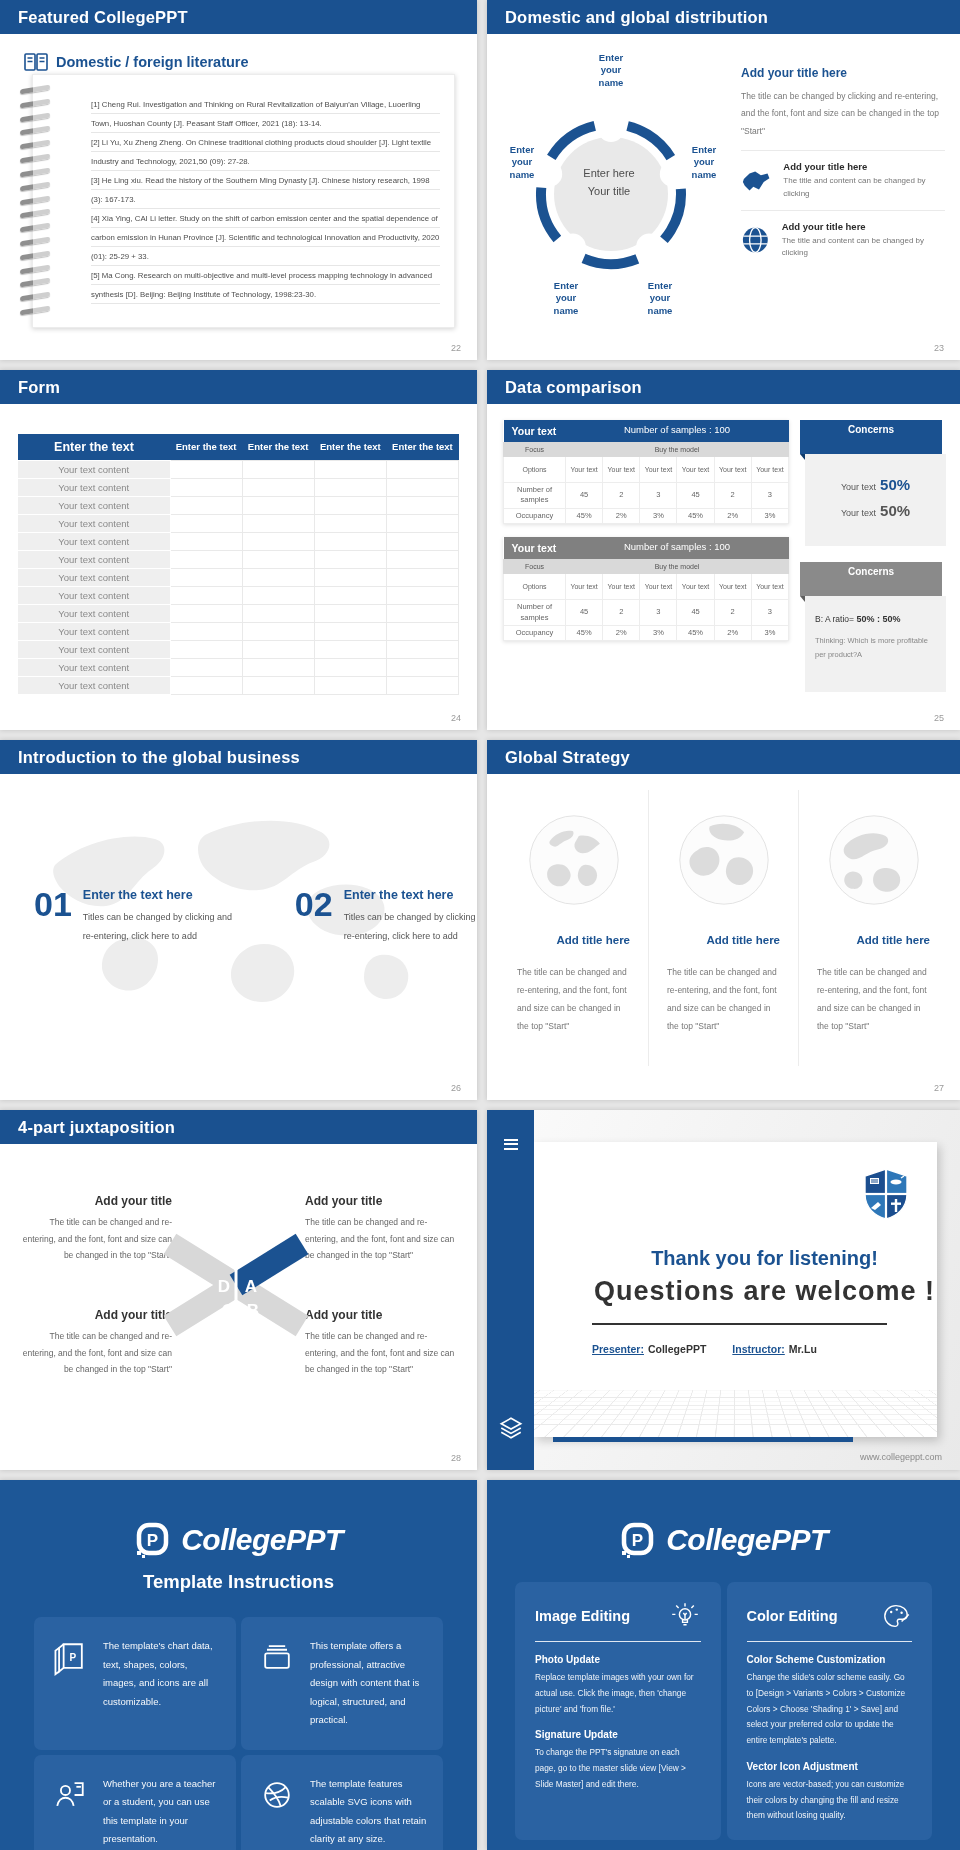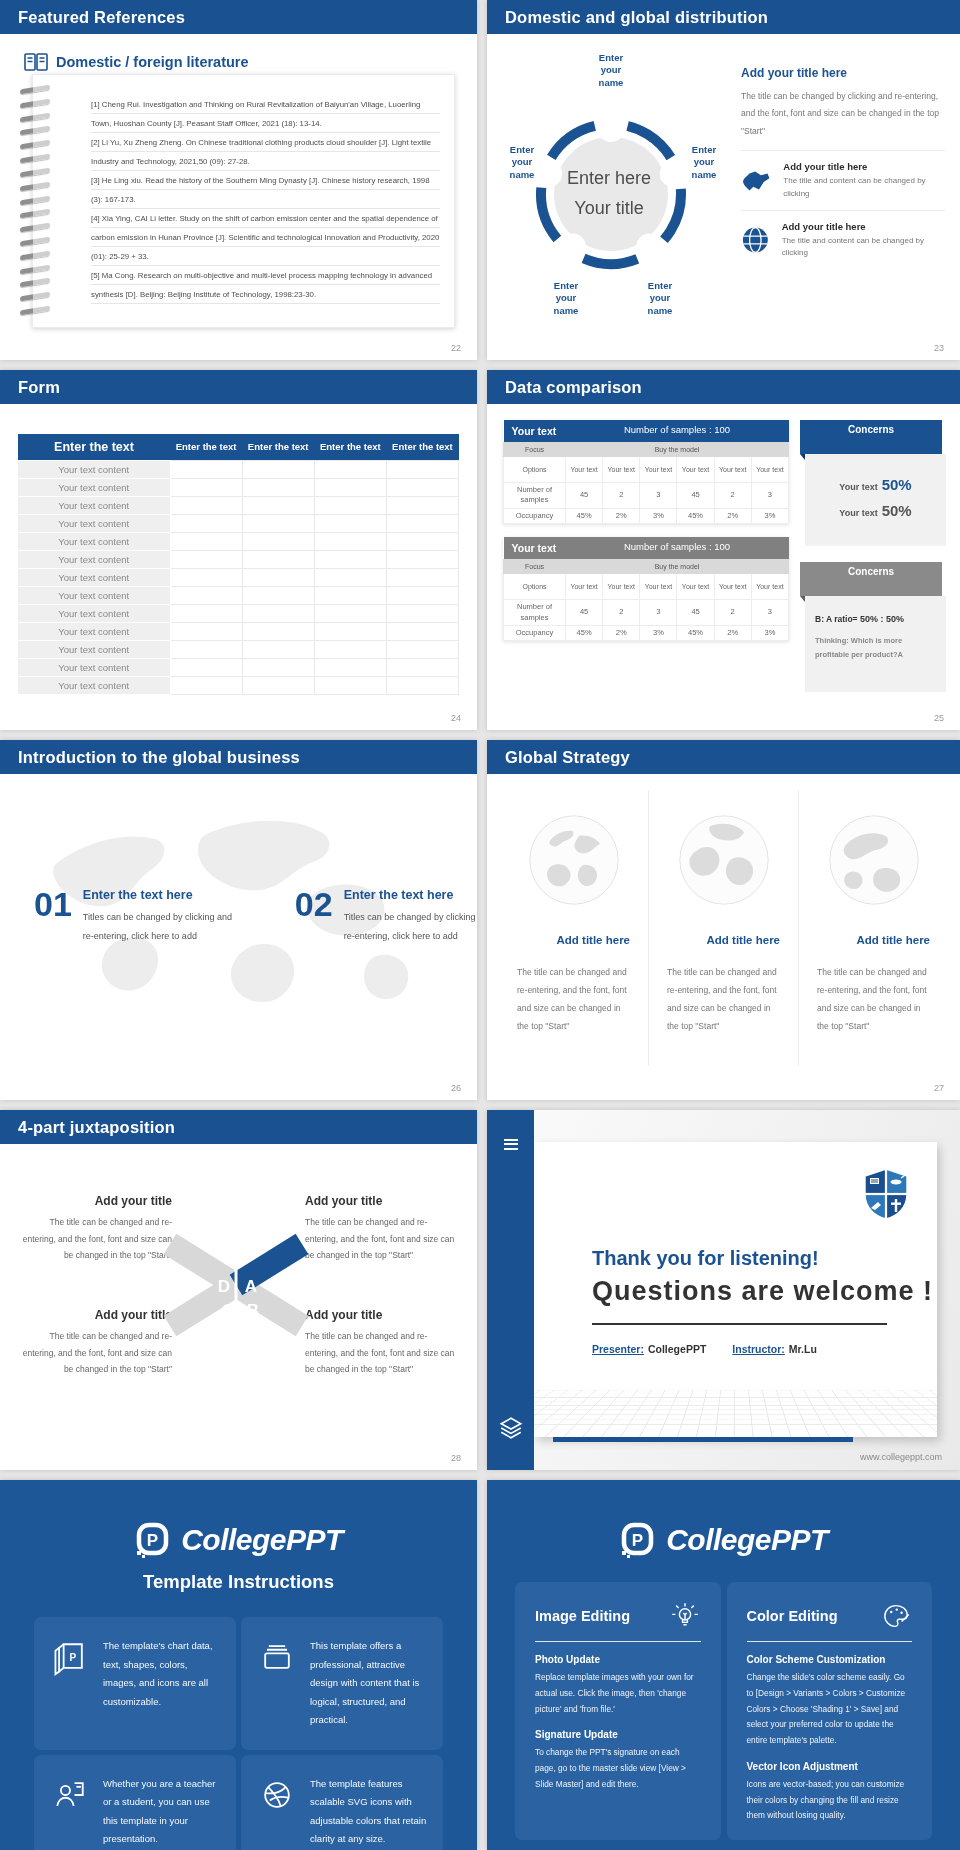--- a/index.html
+++ b/index.html
@@ -21,21 +21,21 @@
   .spiral { position:absolute; left:-13px; top:12px; bottom:14px; width:30px; display:flex;
             flex-direction:column; justify-content:space-between; }
   .spiral i { display:block; height:5px; border-radius:3px; transform:skewY(-9deg);
               background:linear-gradient(90deg,#8f8f8f 0 45%,#cfcfcf 45% 100%); box-shadow:0 1px 1px rgba(0,0,0,.25); }
 
   
   .ring-wrap { position:absolute; left:10px; top:42px; width:232px; height:300px; }
   .ring-label { position:absolute; width:46px; text-align:center; font-weight:bold; color:#1b5291;
                 font-size:9.5px; line-height:1.3; }
   .ring-center { position:absolute; left:48px; top:122px; width:128px; text-align:center;
-                 font-size:18px; color:#4d4d4d; line-height:1.65; }
+                 font-size:11px; color:#4d4d4d; line-height:1.65; }
   .dist-right { position:absolute; left:254px; top:66px; width:204px; }
   .dist-right h3 { font-size:12px; color:#1b5291; margin-bottom:8px; }
   .dist-right .desc { font-size:8.5px; color:#777; line-height:2.05; }
   .dist-item { display:flex; gap:12px; align-items:center; padding:10px 0; border-top:1px solid #eaeaea; margin-top:10px; }
   .dist-item + .dist-item { margin-top:0; }
   .dist-item .t { font-size:9.5px; font-weight:bold; color:#2b2b2b; margin-bottom:3px; }
   .dist-item .d { font-size:8px; color:#777; line-height:1.55; }
 
   
   .form-wrap { position:absolute; left:18px; right:18px; top:64px; }
@@ -61,21 +61,21 @@
   .dc tr.nums td { height:26px; font-size:7.5px; }
   .dc tr.occ td { height:15px; font-size:7.5px; }
   .dc-right { flex:1; display:flex; flex-direction:column; gap:16px; }
   .c-banner { position:relative; height:34px; line-height:19px; color:#fff; font-weight:bold; font-size:10px;
               text-align:center; margin-left:-5px; margin-right:4px; z-index:2; }
   .c-banner.blue { background:#1a5190; } .c-banner.gray { background:#8a8a8a; }
   .c-banner::after { content:""; position:absolute; left:0; top:100%; width:0; height:0;
                      border-left:5px solid transparent; }
   .c-banner.blue::after { border-top:6px solid #0e3a6b; }
   .c-banner.gray::after { border-top:6px solid #5f5f5f; }
-  .c-body { background:#f1f1f1; padding:16px 10px 16px;font-weight:bold; }
+  .c-body { background:#f1f1f1; padding:16px 10px 16px; }
   .c-line { text-align:center; font-size:9px; color:#555; margin-bottom:9px; }
   .c-line b { font-size:15px; margin-left:4px; color:#555; }
   .c-line.first b { color:#1b5291; }
   .c2-l1 { font-size:8.5px; color:#333; margin-bottom:10px; }
   .c2-l1 b { font-size:9px; }
   .c2-l2 { font-size:7.5px; color:#888; line-height:1.8; }
 
   
   .gb-items { position:absolute; top:148px; left:34px; right:8px; display:flex; gap:54px; }
   .gb-item { display:flex; gap:11px; }
@@ -96,21 +96,21 @@
   .jx-block { position:absolute; width:152px; }
   .jx-block h4 { font-size:12px; color:#333; margin-bottom:6px; }
   .jx-block p { font-size:8.5px; color:#666; line-height:1.95; }
   .jx-tl { left:20px; top:84px; text-align:right; }
   .jx-tr { right:20px; top:84px; }
   .jx-bl { left:20px; top:198px; text-align:right; }
   .jx-br { right:20px; top:198px; }
   .jx-svg { position:absolute; left:154px; top:118px; }
 
   
-  .ty-panel { background:linear-gradient(115deg,#fbfbfb 0%,#f3f3f3 45%,#e9e9e9 100%); }
+  .ty-panel { background:linear-gradient(115deg,#fbfbfb 0%,#f3f3f3 45%,#e9e9e9 100%);text-align:center; }
   .ty-bar { position:absolute; left:0; top:0; bottom:0; width:47px; background:#1a5190; z-index:3;
             display:flex; flex-direction:column; align-items:center; justify-content:space-between; padding:26px 0 30px; }
   .ty-burger span { display:block; width:14px; height:2px; background:#fff; margin:2.5px 0; }
   .ty-card { position:absolute; left:47px; top:32px; right:23px; bottom:33px; background:#fff;
              box-shadow:3px 4px 9px rgba(0,0,0,.18); padding:105px 0 0 58px; overflow:hidden; z-index:2; }
   .ty-shield { position:absolute; top:26px; right:28px; }
   .ty-l1 { font-size:20px; font-weight:bold; color:#1b5291; margin-bottom:6px; }
   .ty-l2 { font-size:27px; font-weight:bold; color:#333; letter-spacing:1px; }
   .ty-rule { width:295px; height:2px; background:#333; margin:16px 0 18px; }
   .ty-people { font-size:10.5px; font-weight:bold; color:#333; display:flex; gap:26px; }
@@ -140,21 +140,21 @@
   .tut-card h4 { font-size:10px; font-weight:bold; margin:12px 0 5px; }
   .tut-card p { font-size:8.3px; line-height:1.9; color:rgba(255,255,255,.93); }
 </style>
 </head>
 <body>
 
 <div class="page">
 
   <section class="panel">
     <div class="slide-header">
-      <span>Featured References</span>
+      <span>Featured CollegePPT</span>
     </div>
     <div class="lit-head">
       <svg width="24" height="20" viewBox="0 0 24 20">
           <g fill="none" stroke="#1b5291" stroke-width="1.6">
             <rect x="1" y="2" width="10" height="16" rx="1"></rect>
             <rect x="13" y="2" width="10" height="16" rx="1"></rect>
             <path d="M3.5 6h5M3.5 9.5h5M15.5 6h5M15.5 9.5h5"></path>
           </g>
         </svg>
       <span>Domestic / foreign literature</span>

